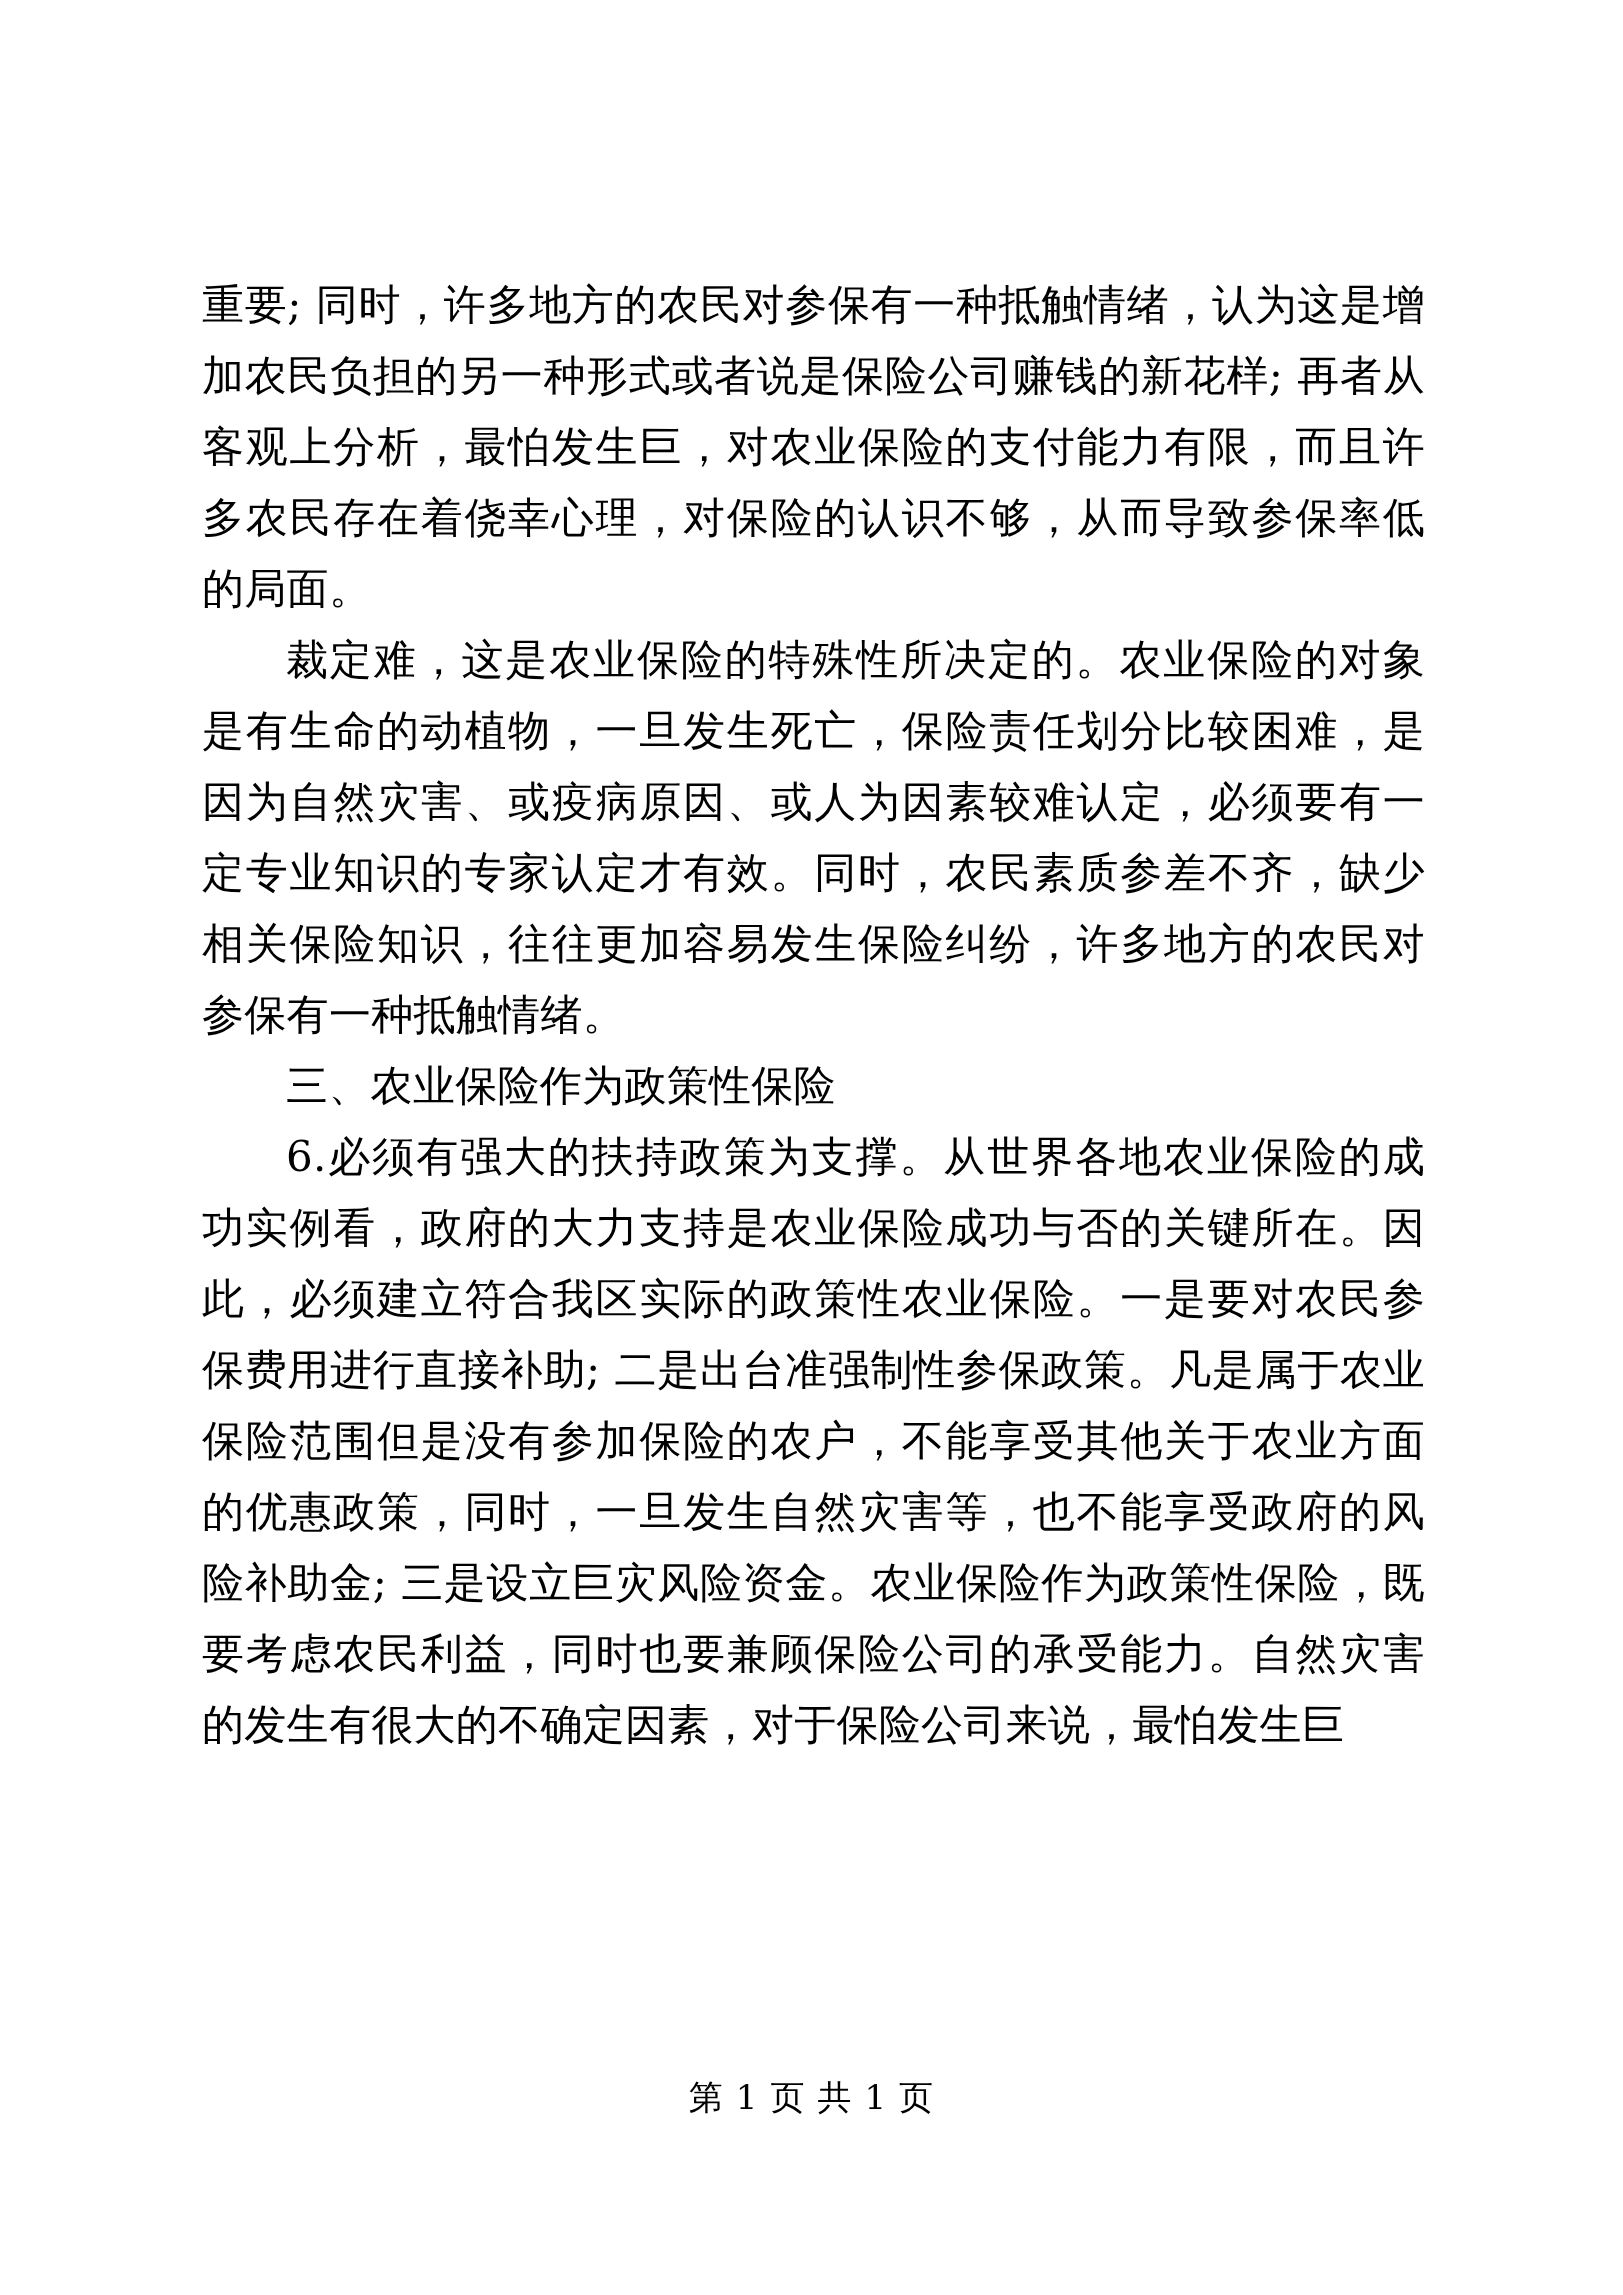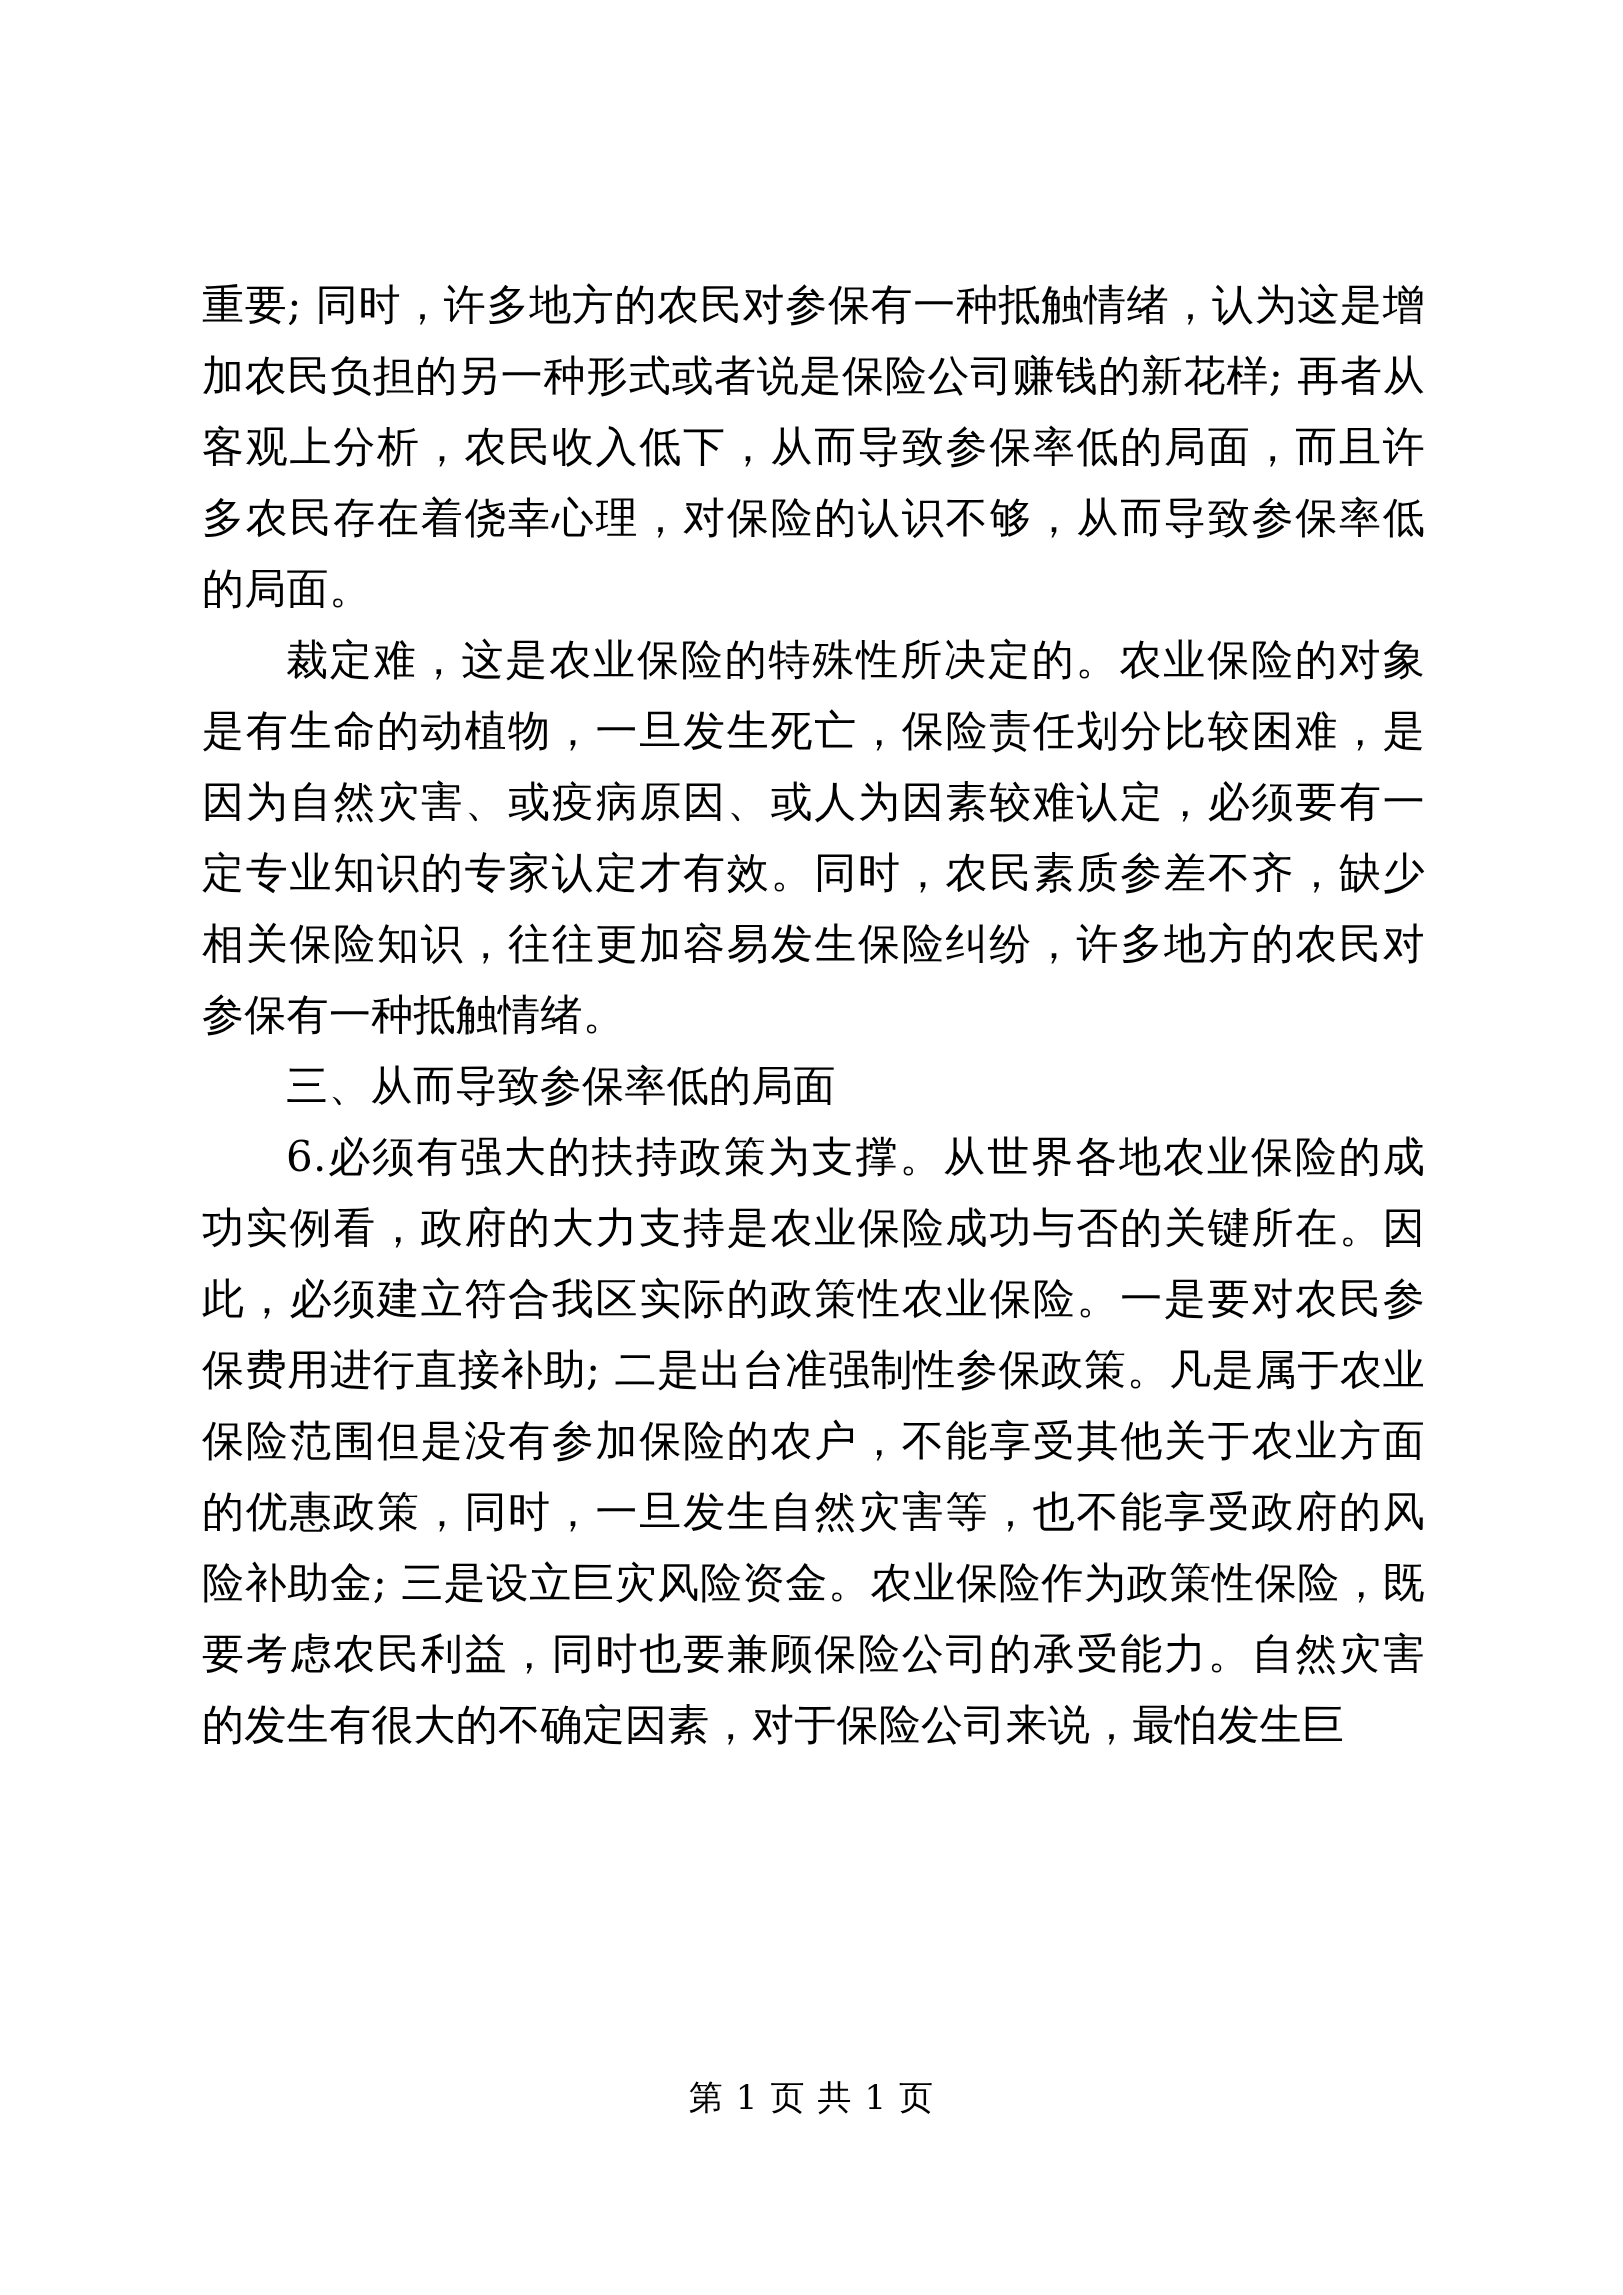--- a/index.html
+++ b/index.html
@@ -47,20 +47,20 @@
     color: #000000;
     letter-spacing: 1.1px;
     font-family: "DejaVu Serif", "Liberation Serif", serif;
   }
 </style>
 </head>
 <body>
 
 <div class="page">
   <div class="content">
-    <p class="para">重要; 同时，许多地方的农民对参保有一种抵触情绪，认为这是增加农民负担的另一种形式或者说是保险公司赚钱的新花样; 再者从客观上分析，农民收入低下，从而导致参保率低的局面，而且许多农民存在着侥幸心理，对保险的认识不够，从而导致参保率低的局面。</p>
+    <p class="para">重要; 同时，许多地方的农民对参保有一种抵触情绪，认为这是增加农民负担的另一种形式或者说是保险公司赚钱的新花样; 再者从客观上分析，最怕发生巨，对农业保险的支付能力有限，而且许多农民存在着侥幸心理，对保险的认识不够，从而导致参保率低的局面。</p>
     <p class="para indent">裁定难，这是农业保险的特殊性所决定的。农业保险的对象是有生命的动植物，一旦发生死亡，保险责任划分比较困难，是因为自然灾害、或疫病原因、或人为因素较难认定，必须要有一定专业知识的专家认定才有效。同时，农民素质参差不齐，缺少相关保险知识，往往更加容易发生保险纠纷，许多地方的农民对参保有一种抵触情绪。</p>
-    <p class="para indent">三、从而导致参保率低的局面</p>
+    <p class="para indent">三、农业保险作为政策性保险</p>
     <p class="para indent">6.必须有强大的扶持政策为支撑。从世界各地农业保险的成功实例看，政府的大力支持是农业保险成功与否的关键所在。因此，必须建立符合我区实际的政策性农业保险。一是要对农民参保费用进行直接补助; 二是出台准强制性参保政策。凡是属于农业保险范围但是没有参加保险的农户，不能享受其他关于农业方面的优惠政策，同时，一旦发生自然灾害等，也不能享受政府的风险补助金; 三是设立巨灾风险资金。农业保险作为政策性保险，既要考虑农民利益，同时也要兼顾保险公司的承受能力。自然灾害的发生有很大的不确定因素，对于保险公司来说，最怕发生巨</p>
   </div>
   <div class="footer">第 1 页  共 1 页</div>
 </div>
 
 
 </body></html>

